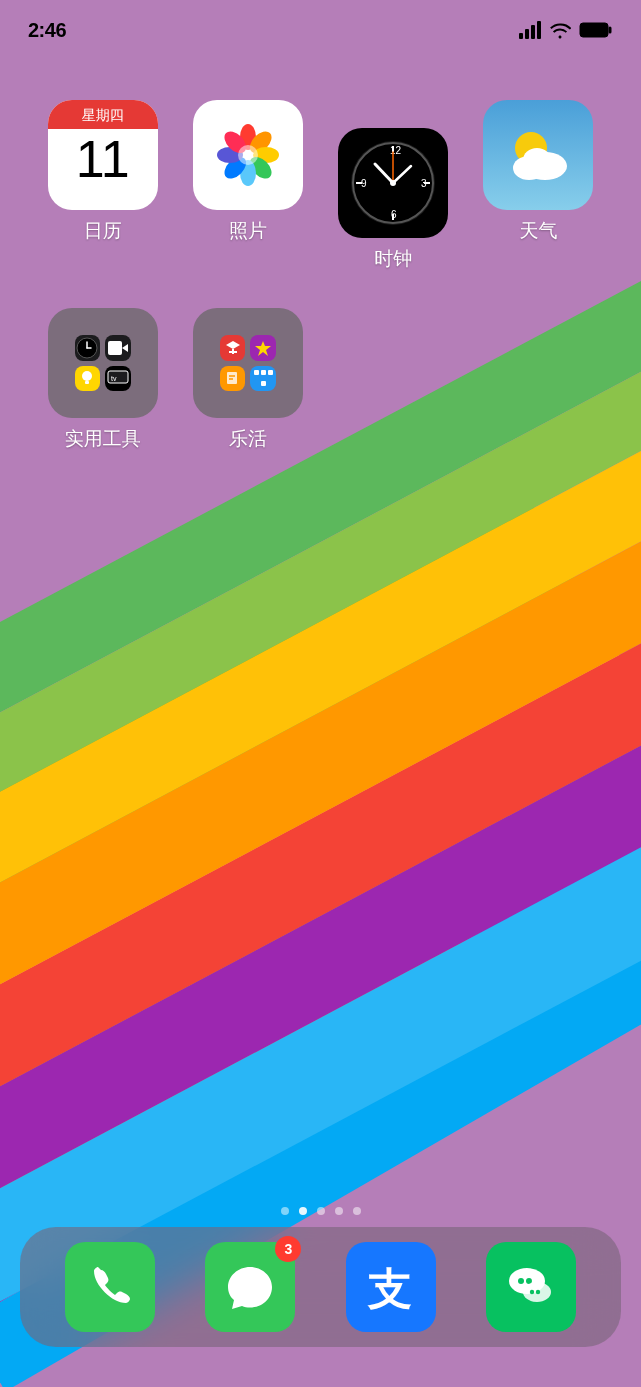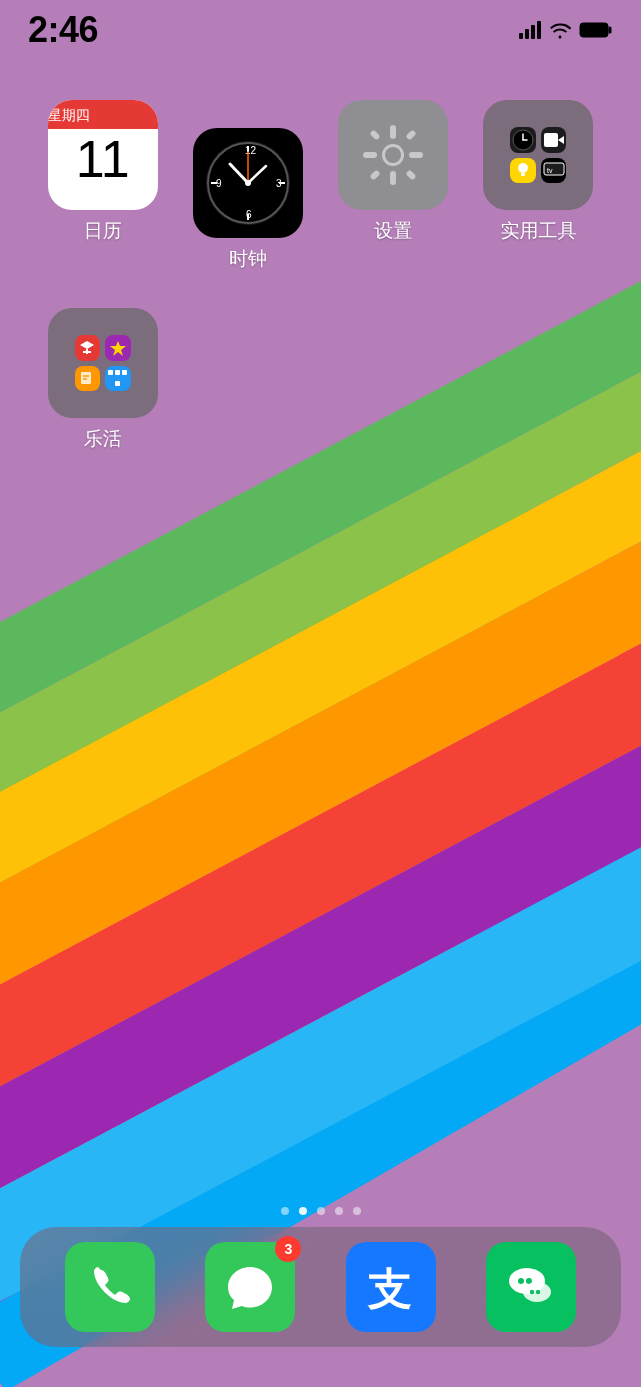--- a/index.html
+++ b/index.html
@@ -18,21 +18,21 @@
       top: 0; left: 0; right: 0;
       height: 60px;
       display: flex;
       align-items: center;
       justify-content: space-between;
       padding: 0 28px;
       z-index: 10;
     }
     .status-time {
       color: #000;
-      font-size: 36px;
+      font-size: 20px;
       font-weight: 600;
       letter-spacing: -0.5px;
     }
     .status-icons {
       display: flex;
       align-items: center;
       gap: 8px;
     }
     .signal-bars {
       display: flex;
@@ -268,26 +268,45 @@
       <rect x="1" y="2" width="28" height="14" rx="3" ry="3" fill="#000" stroke="#000" stroke-width="1"></rect>
       <rect x="29.5" y="5.5" width="3" height="7" rx="1.5" ry="1.5" fill="#000"></rect>
     </svg>
   </div>
 </div>
 
 <div class="app-grid" style="z-index:5;">
 
   <div class="app-item">
     <div class="app-icon icon-calendar" style="background:#fff; flex-direction:column; justify-content:flex-start; overflow:hidden;">
-      <div style="background:#e53935; width:100%; text-align:left; color:#fff; font-size:14px; font-weight:500; padding:7px 0 4px;">星期四</div>
+      <div style="background:#e53935; width:100%; text-align:center; color:#fff; font-size:14px; font-weight:500; padding:7px 0 4px;">星期四</div>
       <div style="color:#000; font-size:52px; font-weight:200; line-height:1; margin-top:4px;">11</div>
     </div>
     <span class="app-label">日历</span>
   </div>
 
+  <div class="app-item">
+    <div class="app-icon icon-photos" style="background:#fff; align-items:center; justify-content:center;">
+      <svg width="80" height="80" viewBox="0 0 80 80">
+
+        <g transform="translate(40,40)">
+          <ellipse cx="0" cy="-18" rx="8" ry="13" fill="#ff3b30" transform="rotate(0)"></ellipse>
+          <ellipse cx="0" cy="-18" rx="8" ry="13" fill="#ff9500" transform="rotate(45)"></ellipse>
+          <ellipse cx="0" cy="-18" rx="8" ry="13" fill="#ffcc00" transform="rotate(90)"></ellipse>
+          <ellipse cx="0" cy="-18" rx="8" ry="13" fill="#34c759" transform="rotate(135)"></ellipse>
+          <ellipse cx="0" cy="-18" rx="8" ry="13" fill="#5ac8fa" transform="rotate(180)"></ellipse>
+          <ellipse cx="0" cy="-18" rx="8" ry="13" fill="#007aff" transform="rotate(225)"></ellipse>
+          <ellipse cx="0" cy="-18" rx="8" ry="13" fill="#5856d6" transform="rotate(270)"></ellipse>
+          <ellipse cx="0" cy="-18" rx="8" ry="13" fill="#ff2d55" transform="rotate(315)"></ellipse>
+          <circle cx="0" cy="0" r="10" fill="#fff" opacity="0.5"></circle>
+        </g>
+      </svg>
+    </div>
+    <span class="app-label">照片</span>
+  </div>
 
 
   <div class="app-item">
     <div class="app-icon icon-clock" style="background:#000;margin-top:28px;">
       <svg width="90" height="90" viewBox="0 0 90 90">
         <circle cx="45" cy="45" r="42" fill="#1a1a1a"></circle>
         <circle cx="45" cy="45" r="40" fill="#000" stroke="#555" stroke-width="2"></circle>
 
         <line x1="45" y1="8" x2="45" y2="14" stroke="#fff" stroke-width="2"></line>
         <line x1="45" y1="76" x2="45" y2="82" stroke="#fff" stroke-width="2"></line>
@@ -303,42 +322,36 @@
 
         <line x1="45" y1="45" x2="63" y2="28" stroke="#fff" stroke-width="2.5" stroke-linecap="round"></line>
 
         <line x1="45" y1="45" x2="45" y2="14" stroke="#ff6600" stroke-width="1.5" stroke-linecap="round"></line>
         <circle cx="45" cy="45" r="3" fill="#fff"></circle>
       </svg>
     </div>
     <span class="app-label">时钟</span>
   </div>
 
-
-
-
-  <div class="app-item">
-    <div class="app-icon" style="background:#8e8e93;">
-      <svg width="70" height="70" viewBox="0 0 70 70">
-        <circle cx="35" cy="35" r="11" fill="#c8c8cc"></circle>
-        <g fill="#c8c8cc">
-          <rect x="32" y="5" width="6" height="14" rx="3"></rect>
-          <rect x="32" y="51" width="6" height="14" rx="3"></rect>
-          <rect x="5" y="32" width="14" height="6" rx="3"></rect>
-          <rect x="51" y="32" width="14" height="6" rx="3"></rect>
-          <rect x="12" y="12" width="10" height="6" rx="3" transform="rotate(45 17 15)"></rect>
-          <rect x="48" y="12" width="10" height="6" rx="3" transform="rotate(-45 53 15)"></rect>
-          <rect x="12" y="52" width="10" height="6" rx="3" transform="rotate(-45 17 55)"></rect>
-          <rect x="48" y="52" width="10" height="6" rx="3" transform="rotate(45 53 55)"></rect>
-        </g>
-        <circle cx="35" cy="35" r="8" fill="#8e8e93"></circle>
-      </svg>
-    </div>
-    <span class="app-label">设置</span>
-  </div>
+  <div class="app-item">
+    <div class="app-icon" style="background:linear-gradient(180deg,#4a9fd8 0%,#87ceeb 100%);">
+      <svg width="90" height="90" viewBox="0 0 90 90">
+
+        <circle cx="38" cy="38" r="16" fill="#ffcc00" opacity="0.95"></circle>
+
+        <ellipse cx="52" cy="56" rx="22" ry="14" fill="#fff"></ellipse>
+        <ellipse cx="36" cy="58" rx="16" ry="12" fill="#fff"></ellipse>
+        <ellipse cx="44" cy="50" rx="14" ry="12" fill="#fff"></ellipse>
+      </svg>
+    </div>
+    <span class="app-label">天气</span>
+  </div>
+
+
+
 
   <div class="app-item">
     <div class="app-icon" style="background:#7c6d7c;">
       <div style="display:grid; grid-template-columns:1fr 1fr; grid-template-rows:1fr 1fr; gap:5px; width:80px; height:80px; padding:12px;">
 
         <div style="background:#1c1c1e; border-radius:8px; display:flex; align-items:center; justify-content:center;">
           <svg width="22" height="22" viewBox="0 0 22 22">
               <circle cx="11" cy="11" r="10" fill="#000" stroke="#555" stroke-width="1"></circle>
               <line x1="11" y1="11" x2="11" y2="5" stroke="#fff" stroke-width="1.5" stroke-linecap="round"></line>
               <line x1="11" y1="11" x2="15" y2="11" stroke="#fff" stroke-width="1.5" stroke-linecap="round"></line>

